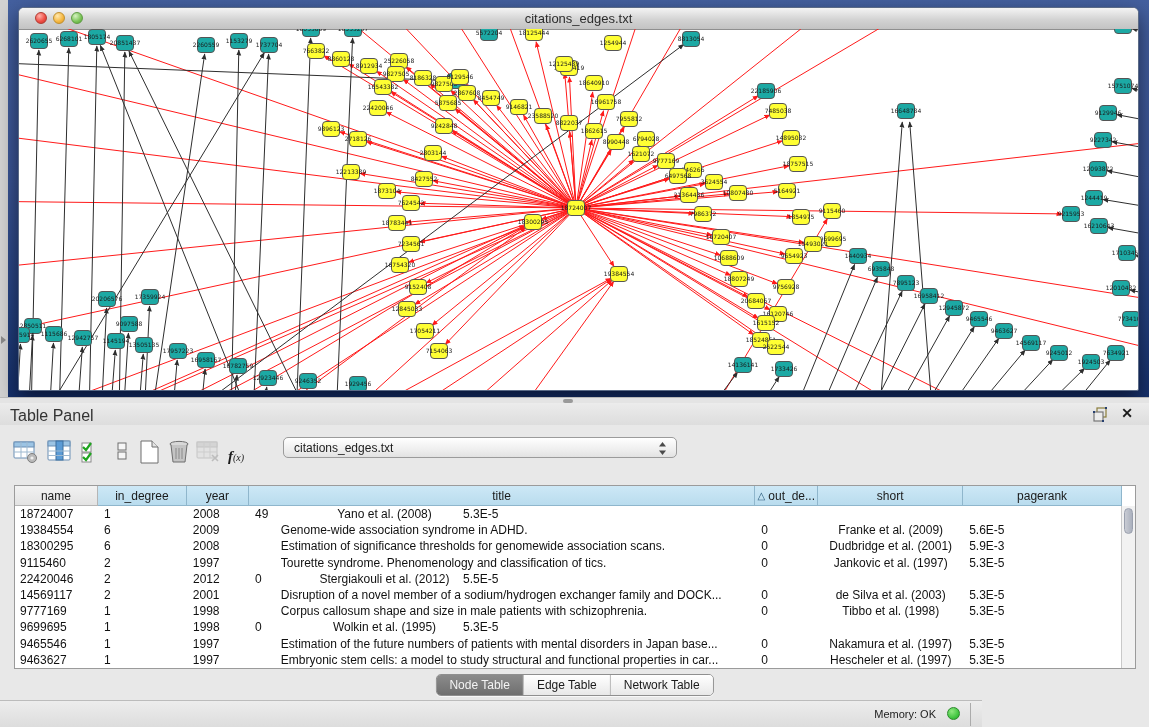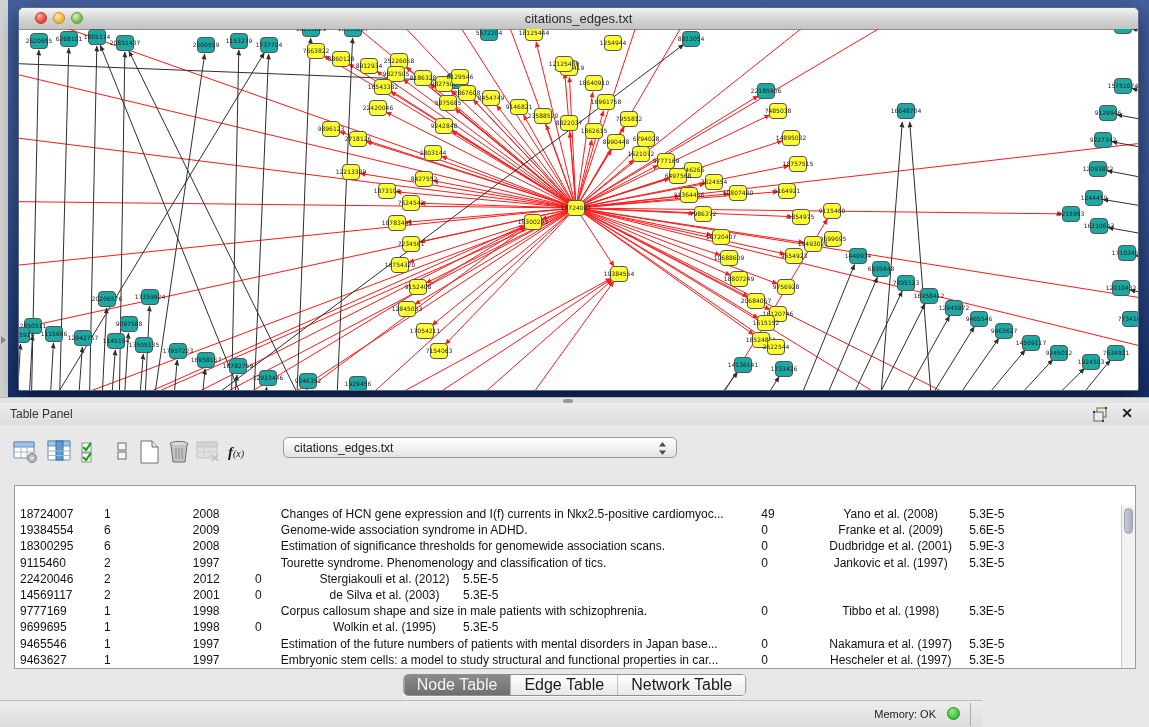--- a/index.html
+++ b/index.html
@@ -23,21 +23,21 @@
   .tl.green{left:52px;background:radial-gradient(circle at 35% 30%,#d6f2c2,#79c355 60%,#56a138);border:1px solid #5f9c44;}
   .win-title{position:absolute;top:3px;left:0;width:100%;text-align:center;font-size:13px;color:#2c2c2c;}
   .graph-svg{position:absolute;left:0;top:21px;}
   .nlabel{font-family:"DejaVu Sans",sans-serif;font-size:6px;fill:#1b1b1b;text-anchor:middle;}
   
   .splitter{position:absolute;left:0;top:397px;width:1149px;height:6px;background:#e4e4e4;border-top:1px solid #b9b9b9;}
   .splitter .handle{position:absolute;left:563px;top:1px;width:10px;height:4px;border-radius:2px;background:#9a9a9a;}
   
   .panel-titlebar{position:absolute;left:0;top:403px;width:1149px;height:22px;
       background:linear-gradient(180deg,#ececec,#dddddd);border-bottom:1px solid #c4c4c4;}
-  .panel-title{position:absolute;left:10px;top:4px;font-size:12px;color:#333;}
+  .panel-title{position:absolute;left:10px;top:4px;font-size:16px;color:#333;}
   .float-btn{position:absolute;right:40px;top:3px;width:16px;height:16px;cursor:default;}
   .close-btn{position:absolute;right:14px;top:2px;width:16px;height:16px;font-size:14px;font-weight:bold;color:#1a1a1a;text-align:center;line-height:16px;}
   .toolbar{position:absolute;left:0;top:425px;width:1149px;height:58px;background:#e8e8e8;}
   .tbtn{position:absolute;top:14px;width:26px;height:26px;}
   .combo{position:absolute;left:283px;top:12px;width:394px;height:21px;border:1px solid #9b9b9b;border-radius:5px;
          background:linear-gradient(180deg,#ffffff,#ececec 70%,#e2e2e2);box-sizing:border-box;}
   .combo-label{position:absolute;left:10px;top:3px;font-size:12px;color:#1c1c1c;}
   .combo-arrows{position:absolute;right:9px;top:3px;width:9px;height:14px;}
   
   .tablewrap{position:absolute;left:14px;top:485px;width:1122px;height:184px;border:1px solid #9b9b9b;background:#fff;box-sizing:border-box;}
@@ -56,21 +56,21 @@
   .c3{width:507px;padding-left:32px;}
   .c4{width:63px;padding-left:6px;}
   .c5{width:145px;text-align:center;}
   .c6{width:159px;padding-left:6px;}
   .vscroll{position:absolute;right:0;top:20px;width:13px;height:162px;background:#f2f2f2;border-left:1px solid #c9c9c9;}
   .vthumb{position:absolute;left:2px;top:2px;width:9px;height:26px;border-radius:5px;
           background:linear-gradient(90deg,#c9ccd4,#aab0bd);border:1px solid #9aa0ae;box-sizing:border-box;}
   
   .tabs{position:absolute;left:50%;top:674px;transform:translateX(-50%);display:flex;
         border:1px solid #8f8f8f;border-radius:5px;overflow:hidden;height:20px;box-shadow:0 1px 0 rgba(255,255,255,.7);}
-  .tab{font-size:16px;padding:0 13px;line-height:20px;background:linear-gradient(180deg,#ffffff,#e8e8e8);
+  .tab{font-size:12px;padding:0 13px;line-height:20px;background:linear-gradient(180deg,#ffffff,#e8e8e8);
        color:#1a1a1a;border-right:1px solid #b5b5b5;}
   .tab:last-child{border-right:none;}
   .tab.active{background:linear-gradient(180deg,#8b8b8b,#6f6f6f);color:#f4f4f4;}
   
   .statusbar{position:absolute;left:0;top:700px;width:982px;height:27px;
              background:linear-gradient(180deg,#ededed,#dcdcdc);border-top:1px solid #bcbcbc;}
   .mem-label{position:absolute;right:46px;top:7px;font-size:11px;color:#222;}
   .mem-dot{position:absolute;right:22px;top:6px;width:13px;height:13px;border-radius:50%;
            background:radial-gradient(circle at 35% 30%,#8fe87f,#3ec43e 65%,#2a9a2a);border:1px solid #2a8a2a;box-sizing:border-box;}
   .status-sep{position:absolute;right:11px;top:2px;width:1px;height:23px;background:#ababab;}
@@ -567,37 +567,48 @@
     </svg>
   </div>
   <div class="tbtn" style="left:196px;opacity:.45;">
     <svg width="26" height="26">
       <rect x="1" y="3" width="20" height="16" rx="1" fill="#dcdcdc" stroke="#9a9a9a"></rect>
       <rect x="1" y="3" width="20" height="5" fill="#bdbdbd" stroke="#9a9a9a"></rect>
       <path d="M1,13 h20 M8,3 v16 M14,3 v16" stroke="#adadad" fill="none"></path>
       <path d="M16,16 l6,6 M22,16 l-6,6" stroke="#8a8a8a" stroke-width="1.6"></path>
     </svg>
   </div>
-  <div class="tbtn" style="left:228px;font-family:'Liberation Serif',serif;font-style:italic;font-size:15px;color:#1a1a1a;line-height:26px;"><b>f</b><span style="font-size:10px;">(x)</span></div>
+  <div class="tbtn" style="left:228px;font-family:'Liberation Serif',serif;font-style:italic;font-size:15px;color:#1a1a1a;line-height:34px;"><b>f</b><span style="font-size:10px;">(x)</span></div>
   <div class="combo">
     <div class="combo-label">citations_edges.txt</div>
     <svg class="combo-arrows" width="9" height="15">
       <path d="M4.5,1 L8,5.5 L1,5.5 Z" fill="#4a4a4a"></path>
       <path d="M4.5,14 L8,9.5 L1,9.5 Z" fill="#4a4a4a"></path>
     </svg>
   </div>
 </div>
 
 <div class="tablewrap">
+  <div class="thead">
+    <div class="th gray c0" style="padding:0;">name</div>
+    <div class="th c1" style="padding:0;">in_degree</div>
+    <div class="th c2" style="padding:0;">year</div>
+    <div class="th c3" style="padding:0;">title</div>
+    <div class="th c4" style="padding:0;">
+      <span class="sortglyph">△</span>
+      <span>out_de...</span>
+    </div>
+    <div class="th c5" style="padding:0;">short</div>
+    <div class="th c6" style="padding:0;">pagerank</div>
+  </div>
   <div class="tbody" id="table-body">
       <div class="trow">
         <div class="cell c0">18724007</div>
         <div class="cell c1">1</div>
         <div class="cell c2">2008</div>
-        <div class="cell c3">Changes of HCN gene expression and I(f) currents in Nkx2.5-positive cardiomyoc...</div>
         <div class="cell c4">49</div>
         <div class="cell c5">Yano et al. (2008)</div>
         <div class="cell c6">5.3E-5</div>
       </div>
       <div class="trow">
         <div class="cell c0">19384554</div>
         <div class="cell c1">6</div>
         <div class="cell c2">2009</div>
         <div class="cell c3">Genome-wide association syndrome in ADHD.</div>
         <div class="cell c4">0</div>
@@ -627,20 +638,21 @@
         <div class="cell c1">2</div>
         <div class="cell c2">2012</div>
         <div class="cell c4">0</div>
         <div class="cell c5">Stergiakouli et al. (2012)</div>
         <div class="cell c6">5.5E-5</div>
       </div>
       <div class="trow">
         <div class="cell c0">14569117</div>
         <div class="cell c1">2</div>
         <div class="cell c2">2001</div>
+        <div class="cell c3">Disruption of a novel member of a sodium/hydrogen exchanger family and DOCK...</div>
         <div class="cell c4">0</div>
         <div class="cell c5">de Silva et al. (2003)</div>
         <div class="cell c6">5.3E-5</div>
       </div>
       <div class="trow">
         <div class="cell c0">9777169</div>
         <div class="cell c1">1</div>
         <div class="cell c2">1998</div>
         <div class="cell c3">Corpus callosum shape and size in male patients with schizophrenia.</div>
         <div class="cell c4">0</div>

